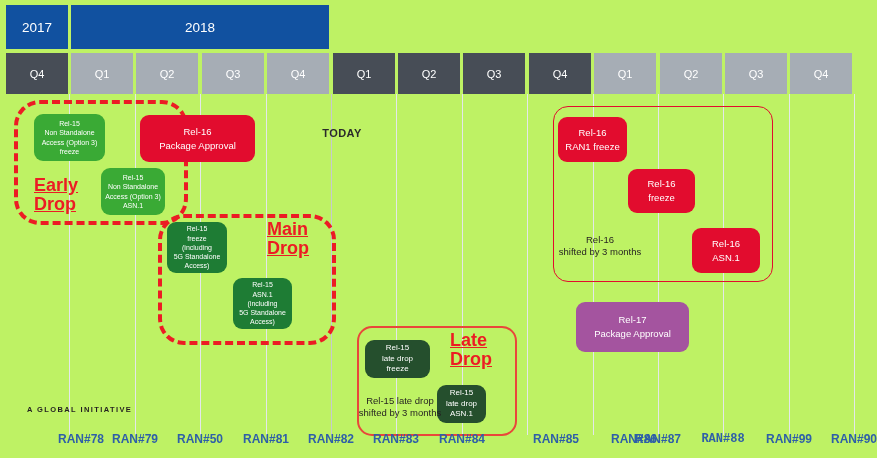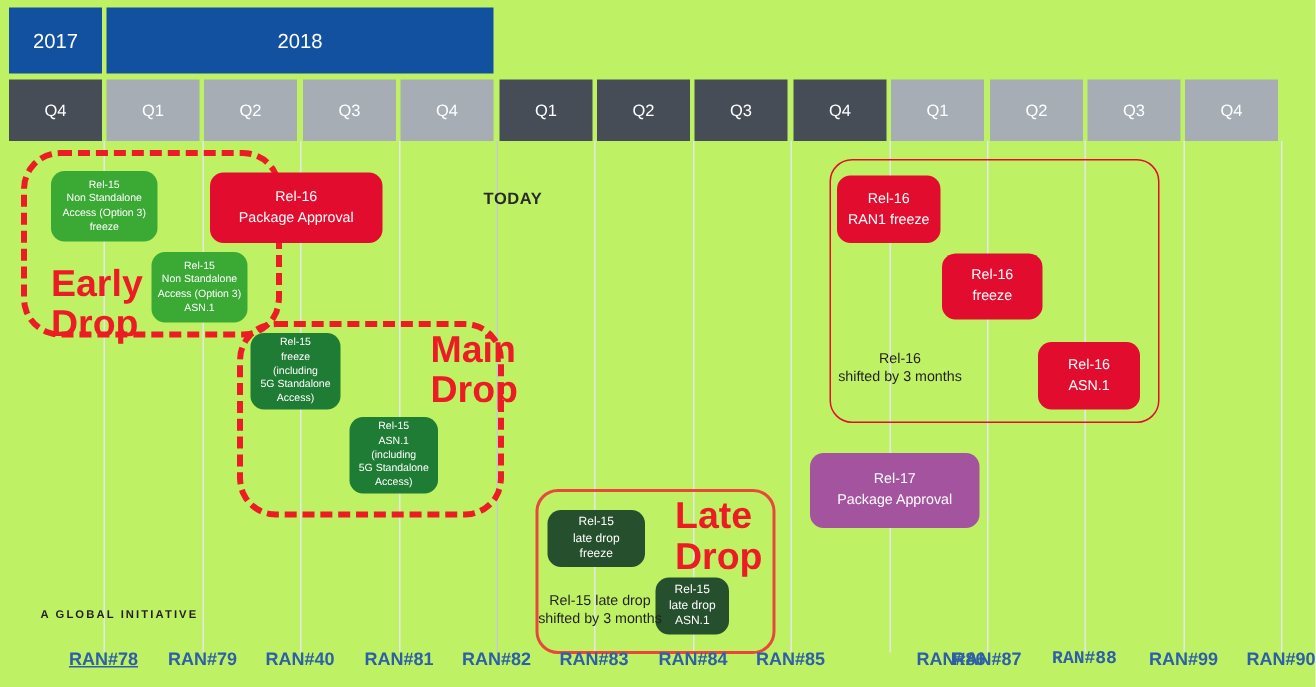--- a/index.html
+++ b/index.html
@@ -25,40 +25,40 @@
   
   .ms{
     position:absolute; color:#fff; border-radius:9px;
     display:flex; align-items:center; justify-content:center;
     text-align:center; white-space:pre-line;
   }
   .c-green{background:#3aaa35;}
   .c-dgreen{background:#1e7c34;}
   .c-late{background:#254f2d;}
   .c-red{background:#e20c2e;}
-  .c-purple{background:#a4549f;}
+  .c-purple{background:#a4549f;margin-left:36px;}
   .t-xs{font-size:7px; line-height:1.32;}
   .t-sm{font-size:8px; line-height:1.3;}
   .t-md{font-size:9.5px; line-height:1.45;}
   
   .outline-dashed{
     position:absolute; border:4px dashed #ec1c24; border-radius:26px;
     background:transparent;
   }
   .outline-solid{
     position:absolute; border:2px solid #e9473a; border-radius:15px;
     background:transparent;
   }
   .outline-thin{
     position:absolute; border:1.5px solid #e20c2e; border-radius:15px;
     background:transparent;
   }
   .group-label{
-    position:absolute; color:#ec1c24; font-weight:bold; font-size:25px;
-    line-height:1.08; white-space:pre-line;
+    position:absolute; color:#ec1c24; font-weight:bold; font-size:18px;
+    line-height:1.08; white-space:pre-line;text-decoration:underline;
   }
   
   .note{
     position:absolute; color:#231f20; font-size:9.5px; line-height:1.25;
     text-align:center; white-space:pre-line;
   }
   .today{
     position:absolute; color:#2a2a2a; font-size:11px; font-weight:600;
     letter-spacing:0.4px; text-align:center;
   }
@@ -110,21 +110,21 @@
   <div class="gridline" style="left:789px;"></div>
   <div class="gridline" style="left:854px;"></div>
 
   <div class="outline-dashed" style="left:14px;top:100px;width:166px;height:117px;"></div>
   <div class="outline-dashed" style="left:158px;top:214px;width:170px;height:123px;"></div>
   <div class="outline-solid" style="left:357px;top:326px;width:156px;height:106px;"></div>
   <div class="outline-thin" style="left:553px;top:106px;width:218px;height:174px;"></div>
 
   <div class="group-label" style="left:34px;top:176px;">Early
 Drop</div>
-  <div class="group-label" style="left:267px;top:220px;margin-left:20px;">Main
+  <div class="group-label" style="left:267px;top:220px;">Main
 Drop</div>
   <div class="group-label" style="left:450px;top:331px;">Late
 Drop</div>
 
   <div class="ms c-green t-xs" style="left:34px;top:114px;width:71px;height:47px;">Rel-15
 Non Standalone
 Access (Option 3)
 freeze</div>
   <div class="ms c-green t-xs" style="left:101px;top:168px;width:64px;height:47px;">Rel-15
 Non Standalone
@@ -158,27 +158,27 @@
 Package Approval</div>
 
   <div class="today" style="left:311px;top:127px;width:42px;margin-left:10px;">TODAY</div>
   <div class="note" style="left:555px;top:234px;width:90px;">Rel-16
 shifted by 3 months</div>
   <div class="note" style="left:350px;top:395px;width:100px;">Rel-15 late drop
 shifted by 3 months</div>
 
   <div class="logo-tagline">A GLOBAL INITIATIVE</div>
 
-  <div class="ran" style="left:39px;text-decoration:underline;">RAN#78</div>
+  <div class="ran" style="left:51px;">RAN#78</div>
   <div class="ran" style="left:105px;">RAN#79</div>
-  <div class="ran" style="left:170px;">RAN#40</div>
+  <div class="ran" style="left:170px;">RAN#50</div>
   <div class="ran" style="left:236px;">RAN#81</div>
   <div class="ran" style="left:301px;">RAN#82</div>
   <div class="ran" style="left:366px;">RAN#83</div>
   <div class="ran" style="left:432px;">RAN#84</div>
-  <div class="ran" style="left:497px;">RAN#85</div>
+  <div class="ran" style="left:526px;">RAN#85</div>
   <div class="ran" style="left:563px;margin-left:41px;">RAN#86</div>
   <div class="ran" style="left:628px;">RAN#87</div>
   <div class="ran" style="left:693px;font-family:Liberation Mono, monospace;">RAN#88</div>
   <div class="ran" style="left:759px;">RAN#99</div>
   <div class="ran" style="left:824px;">RAN#90</div>
 
 </div>
 
 </body></html>

